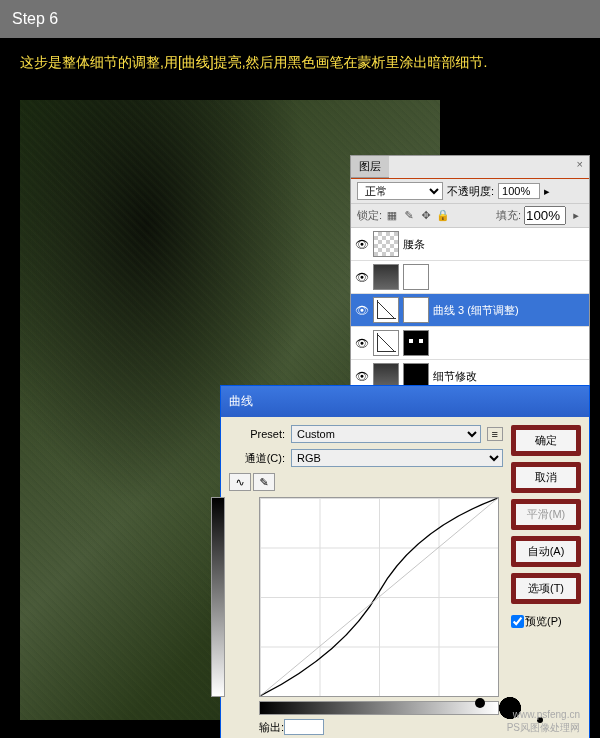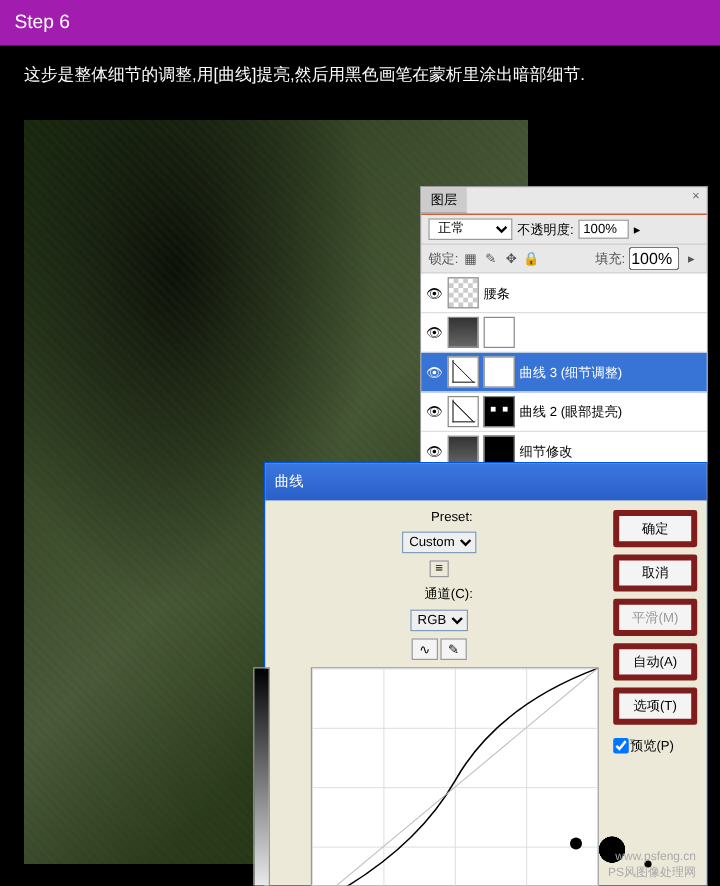--- a/index.html
+++ b/index.html
@@ -1,28 +1,28 @@
 <!DOCTYPE html>
 <html><head>
 <meta charset="utf-8">
 <style>
 * { margin: 0; padding: 0; box-sizing: border-box; }
 body { width: 600px; height: 738px; background: #000; font-family: "Microsoft YaHei", Arial, sans-serif; font-size: 12px; position: relative; overflow: hidden; }
-.step-header { background: #a21caf; color: #fff; padding: 10px 12px; font-size: 16px; }
-.desc { color: #ffffff; padding: 14px 20px 10px; font-size: 14px; line-height: 1.5; }
+.step-header { background: #737373; color: #fff; padding: 10px 12px; font-size: 16px; }
+.desc { color: #fde047; padding: 14px 20px 10px; font-size: 14px; line-height: 1.5; }
 .canvas-area { position: absolute; left: 20px; top: 100px; width: 420px; height: 620px; background: linear-gradient(135deg, #1a2a10 0%, #3a4a2a 30%, #4a5a3a 50%, #2a3a1a 70%, #1a2a10 100%); overflow: hidden; }
 .canvas-area::before { content: ""; position: absolute; inset: 0; background: radial-gradient(ellipse at 30% 20%, rgba(0,0,0,0.8) 0%, transparent 40%), radial-gradient(ellipse at 40% 40%, rgba(60,80,40,0.6) 0%, transparent 50%); }
 .canvas-area::after { content: ""; position: absolute; inset: 0; background: repeating-linear-gradient(45deg, rgba(80,100,50,0.1) 0px, transparent 3px, rgba(40,60,30,0.15) 6px); }
 
 .layers-panel { position: absolute; right: 10px; top: 155px; width: 240px; background: #e8e8e8; border: 1px solid #999; font-size: 11px; z-index: 10; }
 .panel-tab { background: #ccc; padding: 3px 8px; display: inline-block; border-bottom: 1px solid #999; }
 .panel-close { float: right; padding: 2px 6px; color: #666; }
 .panel-row { display: flex; align-items: center; padding: 3px 6px; gap: 4px; border-bottom: 1px solid #ccc; }
 .panel-row select, .panel-row input[type="text"] { font-size: 11px; border: 1px solid #999; background: #fff; padding: 1px 3px; }
-.blend-select { width: 70px; font-family: Liberation Mono, monospace; }
+.blend-select { width: 86px; }
 .opacity-input { width: 42px; }
 .panel-icons { display: flex; gap: 3px; padding: 2px 6px; border-bottom: 1px solid #ccc; align-items: center; }
 .panel-icons span { width: 14px; height: 14px; display: inline-flex; align-items: center; justify-content: center; color: #555; }
 .layer-list { background: #fff; }
 .layer-item { display: flex; align-items: center; padding: 3px 4px; border-bottom: 1px solid #ddd; gap: 4px; min-height: 32px; }
 .layer-item.selected { background: #3874d6; color: #fff; }
 .eye { width: 14px; text-align: center; }
 .thumb { width: 26px; height: 26px; border: 1px solid #888; background: #ccc; flex-shrink: 0; }
 .thumb.curves { background: #fff; position: relative; }
 .thumb.curves::after { content: ""; position: absolute; left: 3px; bottom: 3px; width: 18px; height: 18px; border-left: 1px solid #333; border-bottom: 1px solid #333; }
@@ -32,21 +32,21 @@
 .thumb.mask-dots { background: #000; position: relative; }
 .thumb.mask-dots::after { content: ""; position: absolute; left: 5px; top: 8px; width: 4px; height: 4px; background: #fff; box-shadow: 10px 0 0 #fff; }
 .thumb.photo { background: linear-gradient(#333, #666); }
 .thumb.checker { background: repeating-conic-gradient(#ccc 0 25%, #fff 0 50%) 0 0/8px 8px; }
 .layer-name { flex: 1; font-size: 11px; overflow: hidden; white-space: nowrap; }
 
 .curves-dialog { position: absolute; left: 220px; top: 385px; width: 370px; background: #ece9d8; border: 1px solid #0055e5; z-index: 20; font-size: 11px; }
 .dlg-title { background: linear-gradient(#3b77e0, #2a5fc8); color: #fff; padding: 7px 8px; font-size: 12px; }
 .dlg-body { padding: 8px; display: flex; gap: 8px; }
 .dlg-left { flex: 1; }
-.dlg-row { display: flex; align-items: center; gap: 6px; margin-bottom: 6px; flex-direction: column; }
+.dlg-row { display: flex; align-items: center; gap: 6px; margin-bottom: 6px; }
 .dlg-row label { width: 56px; text-align: right; }
 .dlg-row select { flex: 1; font-size: 11px; border: 1px solid #7f9db9; padding: 1px; }
 .tool-icons { display: flex; gap: 2px; }
 .tool-icons span { width: 22px; height: 18px; border: 1px solid #999; background: #f4f4f4; display: inline-flex; align-items: center; justify-content: center; }
 .curve-box { width: 240px; height: 200px; border: 1px solid #999; background: #fff; position: relative; margin-left: 30px; }
 .curve-grid { position: absolute; inset: 0; background-image: linear-gradient(#ddd 1px, transparent 1px), linear-gradient(90deg, #ddd 1px, transparent 1px); background-size: 25% 25%; }
 .curve-line { position: absolute; inset: 0; }
 .curve-line svg { width: 100%; height: 100%; }
 .gradient-v { position: absolute; left: -18px; top: 0; width: 14px; height: 200px; background: linear-gradient(#000, #fff); border: 1px solid #999; }
 .gradient-h { width: 240px; height: 14px; background: linear-gradient(90deg, #000, #fff); border: 1px solid #999; margin-left: 30px; margin-top: 4px; }
@@ -112,21 +112,20 @@
     <div class="layer-item selected">
       <span class="eye">👁</span>
       <div class="thumb curves"></div>
       <div class="thumb mask-white"></div>
       <span class="layer-name">曲线 3 (细节调整)</span>
     </div>
     <div class="layer-item">
       <span class="eye">👁</span>
       <div class="thumb curves"></div>
       <div class="thumb mask-dots"></div>
-      <span class="layer-name">曲线 2 (眼部提亮)</span>
     </div>
     <div class="layer-item">
       <span class="eye">👁</span>
       <div class="thumb photo"></div>
       <div class="thumb mask-black"></div>
       <span class="layer-name">细节修改</span>
     </div>
   </div>
 </div>
 

